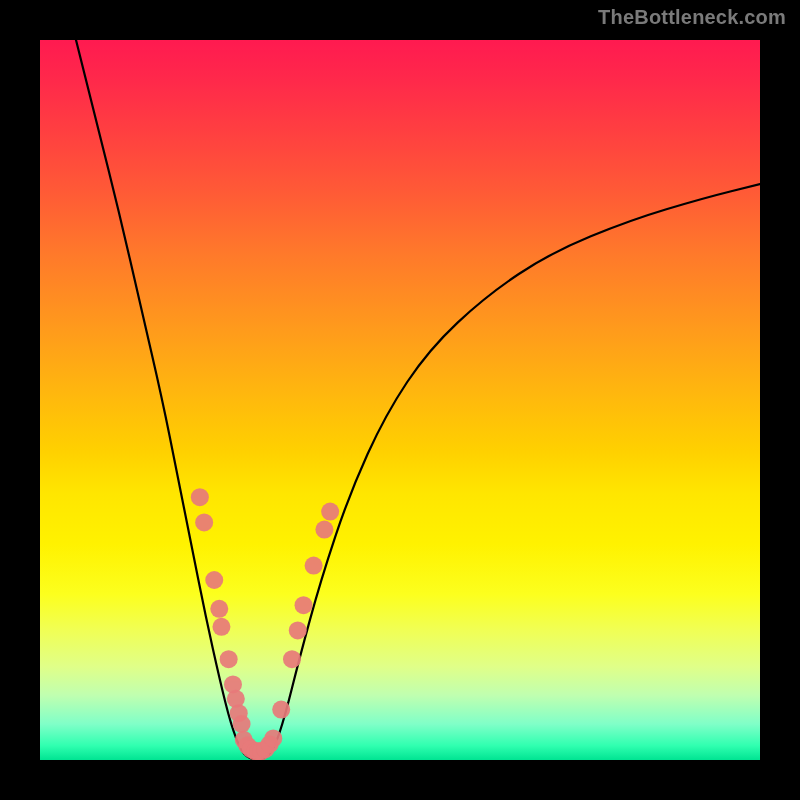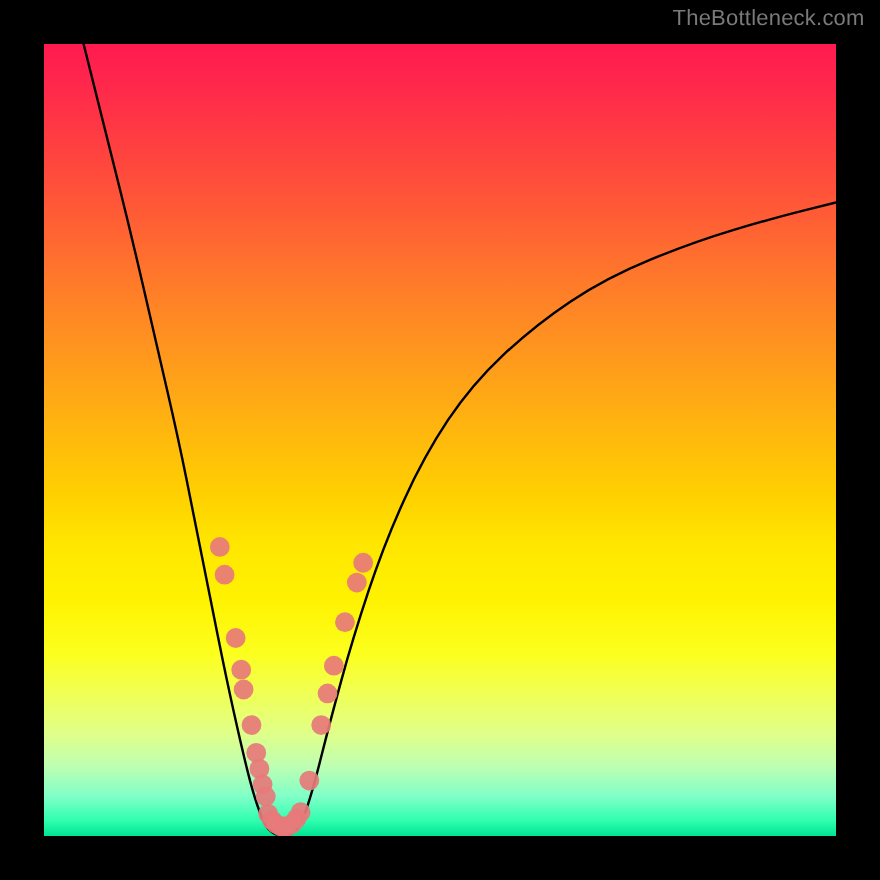--- a/index.html
+++ b/index.html
@@ -52,21 +52,21 @@
   .curve-canvas {
     position: absolute;
     inset: 0;
   }
   .watermark {
     position: absolute;
     top: 6px;
     right: 14px;
     color: #7a7a7a;
     font-size: 20px;
-    font-weight: 400;
+    font-weight: 700;
     letter-spacing: 0.2px;
     user-select: none;
   }
 </style>
 </head>
 <body>
 
 <div class="frame">
   <div class="watermark">TheBottleneck.com</div>
   <div class="plot">

